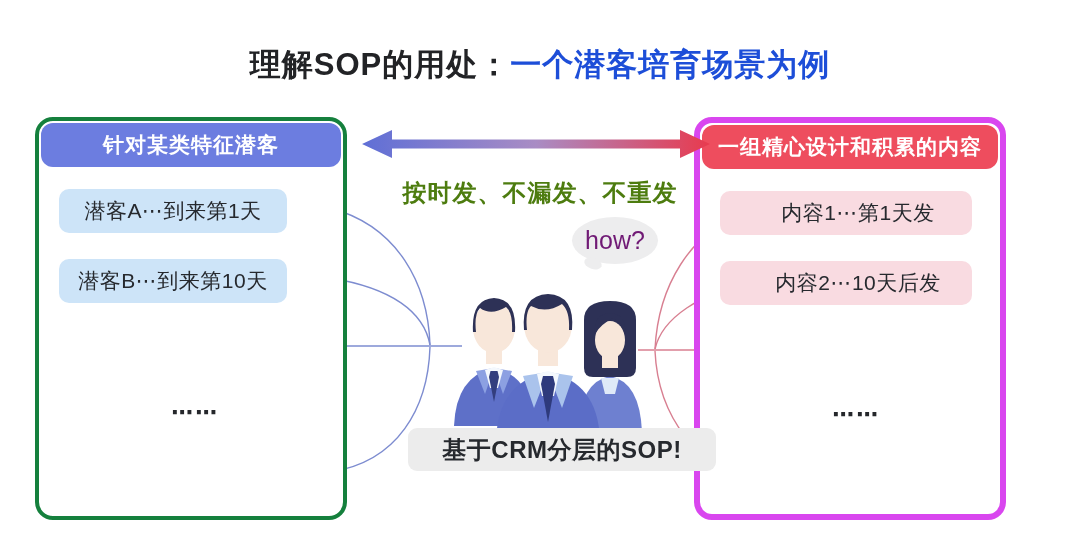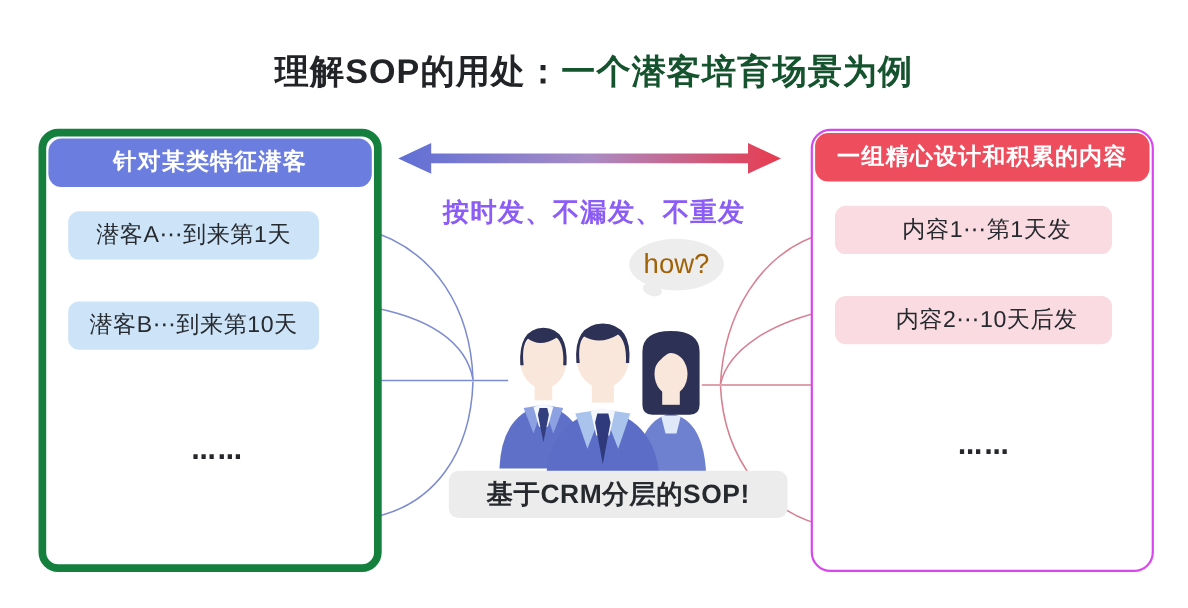--- a/index.html
+++ b/index.html
@@ -7,60 +7,60 @@
     width:1080px;height:553px;position:relative;overflow:hidden;
     background:#ffffff;
     font-family:"Liberation Sans","DejaVu Sans",sans-serif;
   }
   
   .title-row{
     position:absolute;top:44px;left:0;width:1080px;
     text-align:center;font-size:31px;font-weight:700;letter-spacing:1px;
     color:#222326;white-space:nowrap;
   }
-  .title-row .hl{color:#14532d;}
+  .title-row .hl{color:#1d4ed8;}
   
   .panel{
     position:absolute;top:117px;width:312px;height:403px;
     background:#ffffff;border-radius:18px;box-sizing:border-box;
   }
-  .panel.left{left:35px;border:7px solid #15803d;}
-  .panel.right{left:737px;border:2px solid #d946ef;}
+  .panel.left{left:35px;border:4px solid #15803d;}
+  .panel.right{left:694px;border:6px solid #d946ef;}
   .panel-header{
     position:absolute;left:2px;right:2px;top:2px;height:44px;
     border-radius:12px;color:#ffffff;font-size:21px;font-weight:700;
     line-height:44px;text-align:center;letter-spacing:1px;
   }
   .left .panel-header{background:#6c7de0;}
   .right .panel-header{background:#ee4d5e;}
   .panel-item{
     position:absolute;left:20px;width:228px;height:44px;
     border-radius:10px;font-size:21px;font-weight:500;color:#26292e;
     line-height:44px;text-align:center;letter-spacing:0.5px;
   }
   .left .panel-item{background:#cde4f8;}
   .right .panel-item{background:#f9dbe1;padding-left:24px;}
-  .item-0{top:68px;} .item-1{top:138px;margin-top:12px;} .item-2{top:210px;} .item-4{top:337px;}
+  .item-0{top:68px;} .item-1{top:138px;} .item-2{top:210px;} .item-4{top:337px;}
   .dots-row{
     position:absolute;left:20px;width:272px;top:272px;height:40px;
     text-align:center;line-height:40px;font-size:22px;font-weight:700;
     color:#25272b;background:transparent;letter-spacing:2px;
   }
   
   .connector-layer,.people-box{position:absolute;pointer-events:none;}
   .connector-layer{left:0;top:0;}
   .arrow-box{position:absolute;left:360px;top:125px;width:352px;height:38px;}
   .arrow-label{
     position:absolute;left:370px;top:177px;width:340px;text-align:center;
-    font-size:24px;font-weight:700;color:#8b5cf6;letter-spacing:1px;white-space:nowrap;
+    font-size:24px;font-weight:700;color:#4d7c0f;letter-spacing:1px;white-space:nowrap;
   }
   .bubble{
     position:absolute;left:572px;top:217px;width:86px;height:47px;
     background:#ededee;border-radius:50%;
-    text-align:center;line-height:47px;font-size:25px;color:#a16207;
+    text-align:center;line-height:47px;font-size:25px;color:#701a75;
   }
   .bubble::after{
     content:"";position:absolute;left:12px;bottom:-5px;width:18px;height:11px;
     background:#ededee;border-radius:50%;transform:rotate(18deg);
   }
   .people-box{left:428px;top:270px;width:240px;height:190px;}
   .caption{
     position:absolute;left:408px;top:428px;width:308px;height:43px;
     background:#ececec;border-radius:9px;text-align:center;line-height:43px;
     font-size:24px;font-weight:700;color:#26292e;letter-spacing:0.5px;white-space:nowrap;

